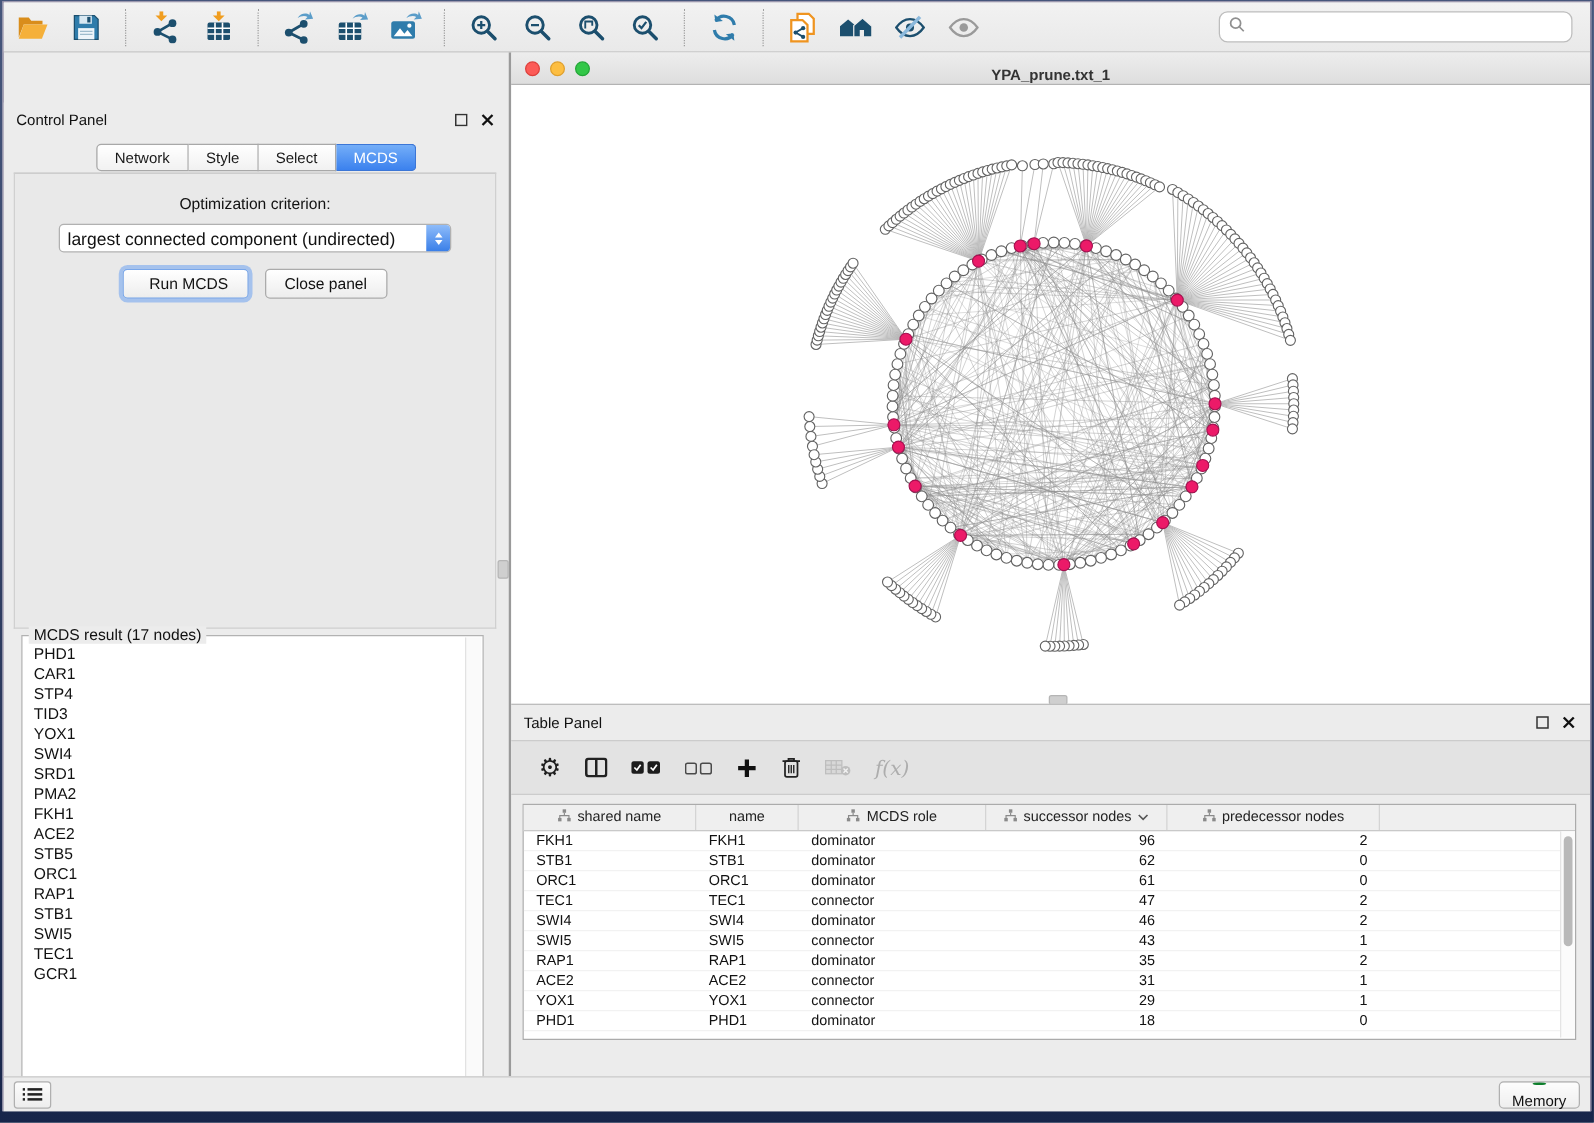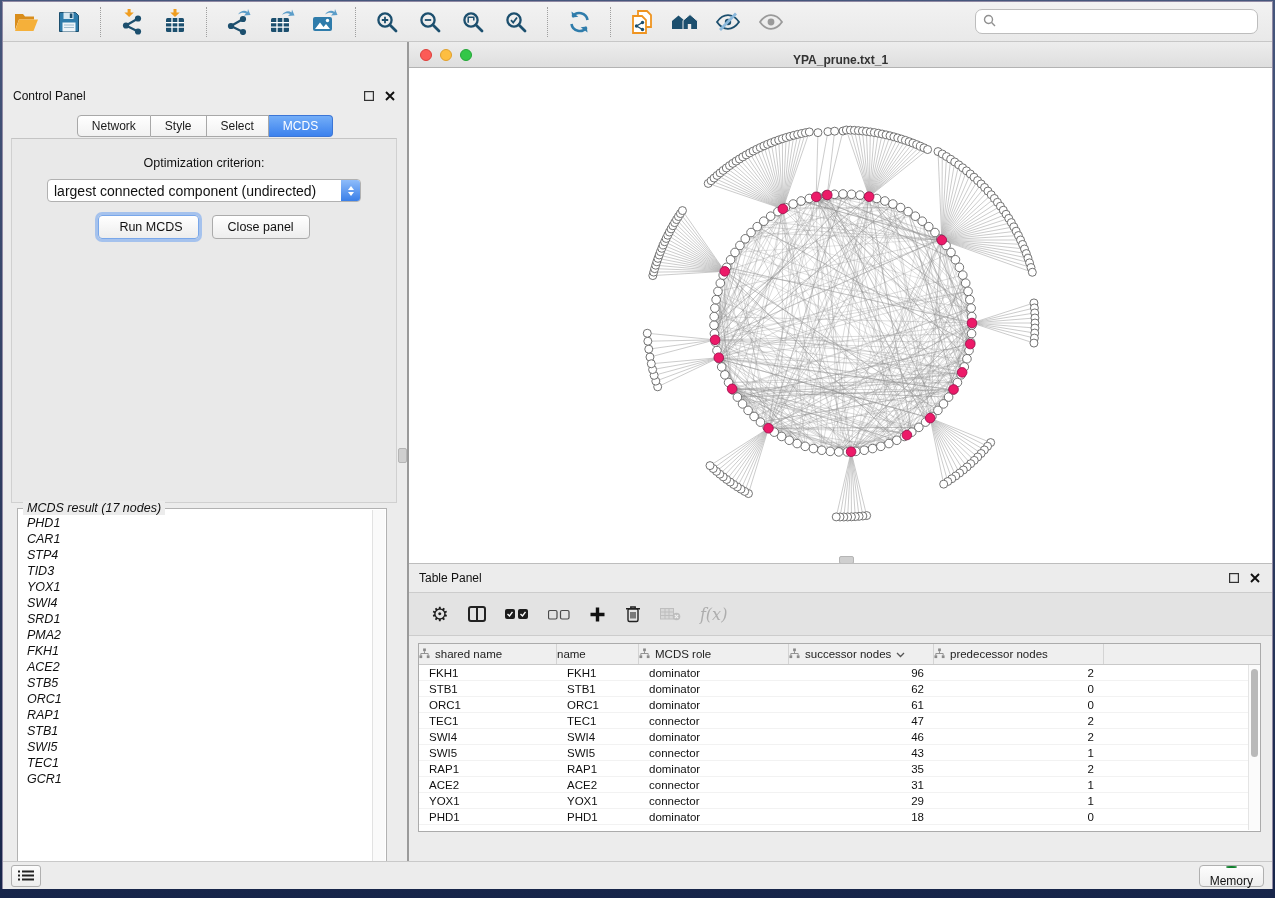--- a/index.html
+++ b/index.html
@@ -34,21 +34,21 @@
           display:flex;align-items:stretch;}
   .select .val{flex:1;font-size:14px;color:#111;padding:3px 0 0 6px;white-space:nowrap;}
   .stepper{width:19px;border-radius:0 3px 3px 0;background:linear-gradient(#8ebcfa,#3a7fe8);
            display:flex;flex-direction:column;align-items:center;justify-content:center;gap:2px;}
   .tri-up{width:0;height:0;border-left:3.5px solid transparent;border-right:3.5px solid transparent;border-bottom:4px solid #fff;}
   .tri-dn{width:0;height:0;border-left:3.5px solid transparent;border-right:3.5px solid transparent;border-top:4px solid #fff;}
   .btn-row{margin-top:13px;display:flex;justify-content:center;gap:13px;}
   .btn{height:24px;background:linear-gradient(#ffffff,#ededed);border:1px solid #ababab;border-radius:4px;
        font-size:12.5px;color:#111;padding:0 15px;font-family:inherit;}
   .btn.focus{box-shadow:0 0 0 3px rgba(110,163,240,.55);border-color:#79a7ea;padding-left:20px;}
-  .groupbox{position:absolute;left:14px;top:426px;width:370px;height:372px;border:1px solid #b2b2b2;background:#fff;font-style:italic;}
+  .groupbox{position:absolute;left:14px;top:426px;width:370px;height:372px;border:1px solid #b2b2b2;background:#fff;}
   .groupbox .legend{position:absolute;top:-8px;left:5px;background:#ececec;padding:0 4px;font-size:12.5px;color:#111;}
   .mcds-list{position:absolute;inset:1px 14px 1px 1px;overflow:hidden;padding-top:5px;}
   .mcds-list .li{font-size:12.5px;line-height:16px;padding-left:8px;color:#111;}
   .vtrack{position:absolute;top:1px;bottom:1px;right:1px;width:13px;background:#fafafa;border-left:1px solid #e2e2e2;}
   
   .vsplit{position:absolute;left:404px;top:40px;bottom:28px;width:2px;background:#9a9a9a;}
   .vhandle{position:absolute;left:395px;top:446px;width:9px;height:15px;background:#cfcfcf;border:1px solid #b5b5b5;border-radius:2px;}
   .hhandle{position:absolute;left:836px;top:554px;width:15px;height:8px;background:#cfcfcf;border:1px solid #b5b5b5;border-radius:2px;}
   
   .right-area{position:absolute;left:406px;top:40px;right:0;bottom:28px;}
@@ -62,21 +62,21 @@
   .table-panel{position:absolute;left:0;top:521px;right:0;bottom:0;background:#ececec;border-top:1px solid #bdbdbd;}
   .tp-toolbar{position:absolute;left:0;right:0;top:28px;height:44px;background:#e3e3e3;
               border-top:1px solid #cccccc;border-bottom:1px solid #cccccc;
               display:flex;align-items:center;gap:19px;padding:0 22px;}
   .tico{display:flex;align-items:center;justify-content:center;}
   .tico.disabled{opacity:.5;}
   .gear{font-family:"DejaVu Sans",sans-serif;font-size:20px;color:#1e1e1e;line-height:1;}
   .fx{font-family:"DejaVu Serif","Liberation Serif",serif;font-style:italic;font-size:16px;color:#adadad;}
   .tbl{position:absolute;left:9px;right:11px;top:79px;height:189px;background:#fff;border:1px solid #ababab;}
   .thead{display:grid;grid-template-columns:138px 82px 150px 145px 170px 1fr;height:21px;background:#efefef;border-bottom:1px solid #c9c9c9;}
-  .th{display:flex;align-items:center;gap:5px;font-size:11.5px;color:#222;border-right:1px solid #d4d4d4;overflow:hidden;}
+  .th{display:flex;align-items:center;justify-content:center;gap:5px;font-size:11.5px;color:#222;border-right:1px solid #d4d4d4;overflow:hidden;}
   .th:last-child{border-right:none;}
   .tbody{position:absolute;left:0;right:12px;top:21px;bottom:0;overflow:hidden;}
   .tr{display:grid;grid-template-columns:138px 82px 150px 145px 170px 1fr;height:16px;border-bottom:1px solid #f2f2f2;}
   .td{font-size:11.5px;color:#111;line-height:16px;padding-left:10px;white-space:nowrap;overflow:hidden;}
   .td.num{text-align:right;padding-right:10px;padding-left:0;}
   .tbl-vtrack{position:absolute;top:21px;bottom:1px;right:0;width:12px;background:#fbfbfb;border-left:1px solid #e4e4e4;}
   .thumb{position:absolute;left:2px;right:2px;top:4px;height:88px;background:#b9b9b9;border-radius:4px;}
   .tp-tabs{position:absolute;left:0;right:0;top:272px;display:flex;justify-content:center;}
   .tp-tabs .tab{height:21px;line-height:20px;}
   

